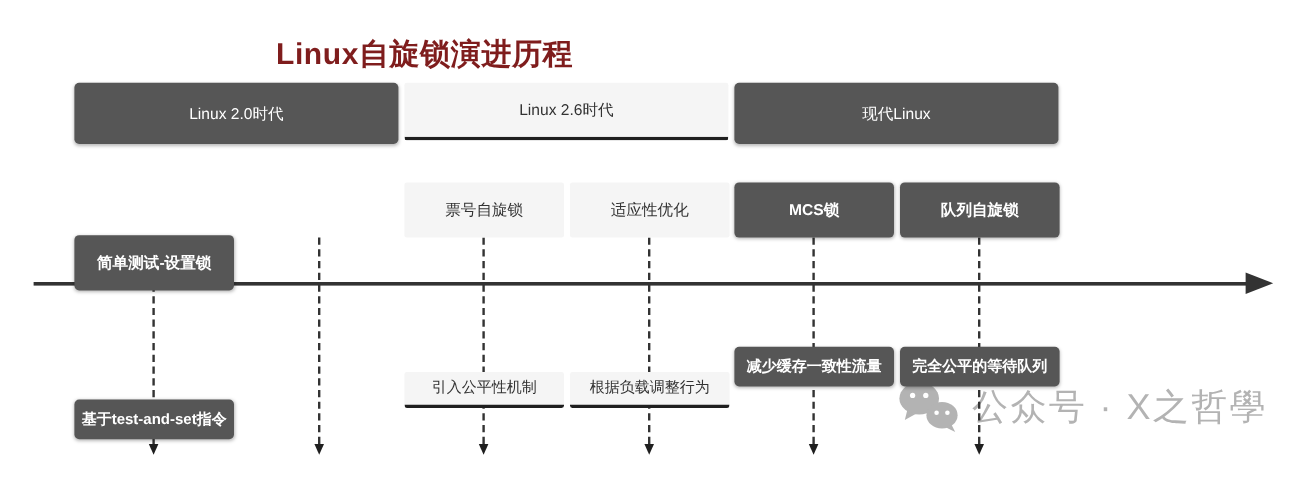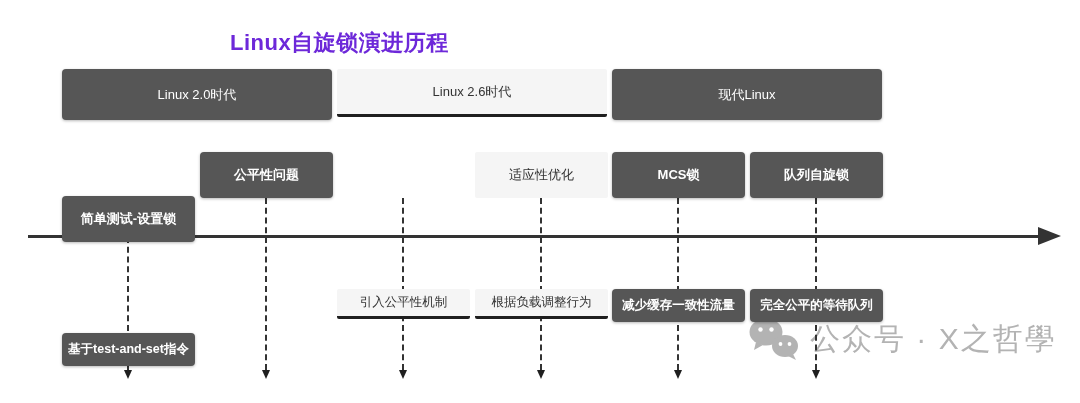--- a/index.html
+++ b/index.html
@@ -4,21 +4,21 @@
 <style>
   html,body{margin:0;padding:0;background:#ffffff;}
   body{
     width:1080px;height:403px;position:relative;overflow:hidden;
     font-family:"Liberation Sans","DejaVu Sans",sans-serif;
   }
   .canvas{position:absolute;inset:0;}
 
   .title{
     position:absolute;left:230px;top:28px;margin:0;
-    font-size:22px;font-weight:700;color:#6d28d9;letter-spacing:.5px;z-index:2;
+    font-size:25px;font-weight:700;color:#7f1d1d;letter-spacing:.5px;z-index:2;
   }
 
   
   .box{
     position:absolute;display:flex;align-items:center;justify-content:center;
     box-sizing:border-box;text-align:center;z-index:2;
   }
   .box.dark{
     background:var(--dark-box-bg,#565656);color:var(--dark-box-text,#fff);
     border-radius:4px;box-shadow:0 1px 3px rgba(0,0,0,.28);
@@ -30,21 +30,21 @@
   }
 
   .era{top:69px;width:270px;height:51px;font-size:13px;}
   .era.light{height:48px;border-bottom:3px solid var(--accent-line,#1f1f1f);}
 
   .ms{top:152px;width:133px;height:46px;font-size:13px;}
   .ms.dark{font-weight:700;}
 
   .desc{top:289px;width:133px;height:33px;font-size:12.5px;}
   .desc.dark{font-weight:700;}
-  .desc.light{height:30px;border-bottom:3px solid var(--accent-line,#1f1f1f);}
+  .desc.light{height:30px;border-bottom:3px solid var(--accent-line,#1f1f1f);margin-top:21px;}
 
   
   .c0{left:62px;margin-top:44px;} .c1{left:200px;} .c2{left:337px;}
   .c3{left:475px;} .c4{left:612px;} .c5{left:750px;}
   .e0{left:62px;} .e1{left:337px;} .e2{left:612px;}
 
   
   .timeline{
     position:absolute;left:28px;top:235px;width:1012px;height:3px;
     background:var(--timeline,#333);z-index:1;
@@ -111,22 +111,22 @@
   <div class="box era light e1">
     <span>Linux 2.6时代</span>
   </div>
   <div class="box era dark e2">
     <span>现代Linux</span>
   </div>
 
   <div class="box ms dark c0">
     <span>简单测试-设置锁</span>
   </div>
-  <div class="box ms dark c1">
-    <span>公平性问题</span>
+  <div class="box ms light c2">
+    <span>票号自旋锁</span>
   </div>
   <div class="box ms light c3">
     <span>适应性优化</span>
   </div>
   <div class="box ms dark c4">
     <span>MCS锁</span>
   </div>
   <div class="box ms dark c5">
     <span>队列自旋锁</span>
   </div>

